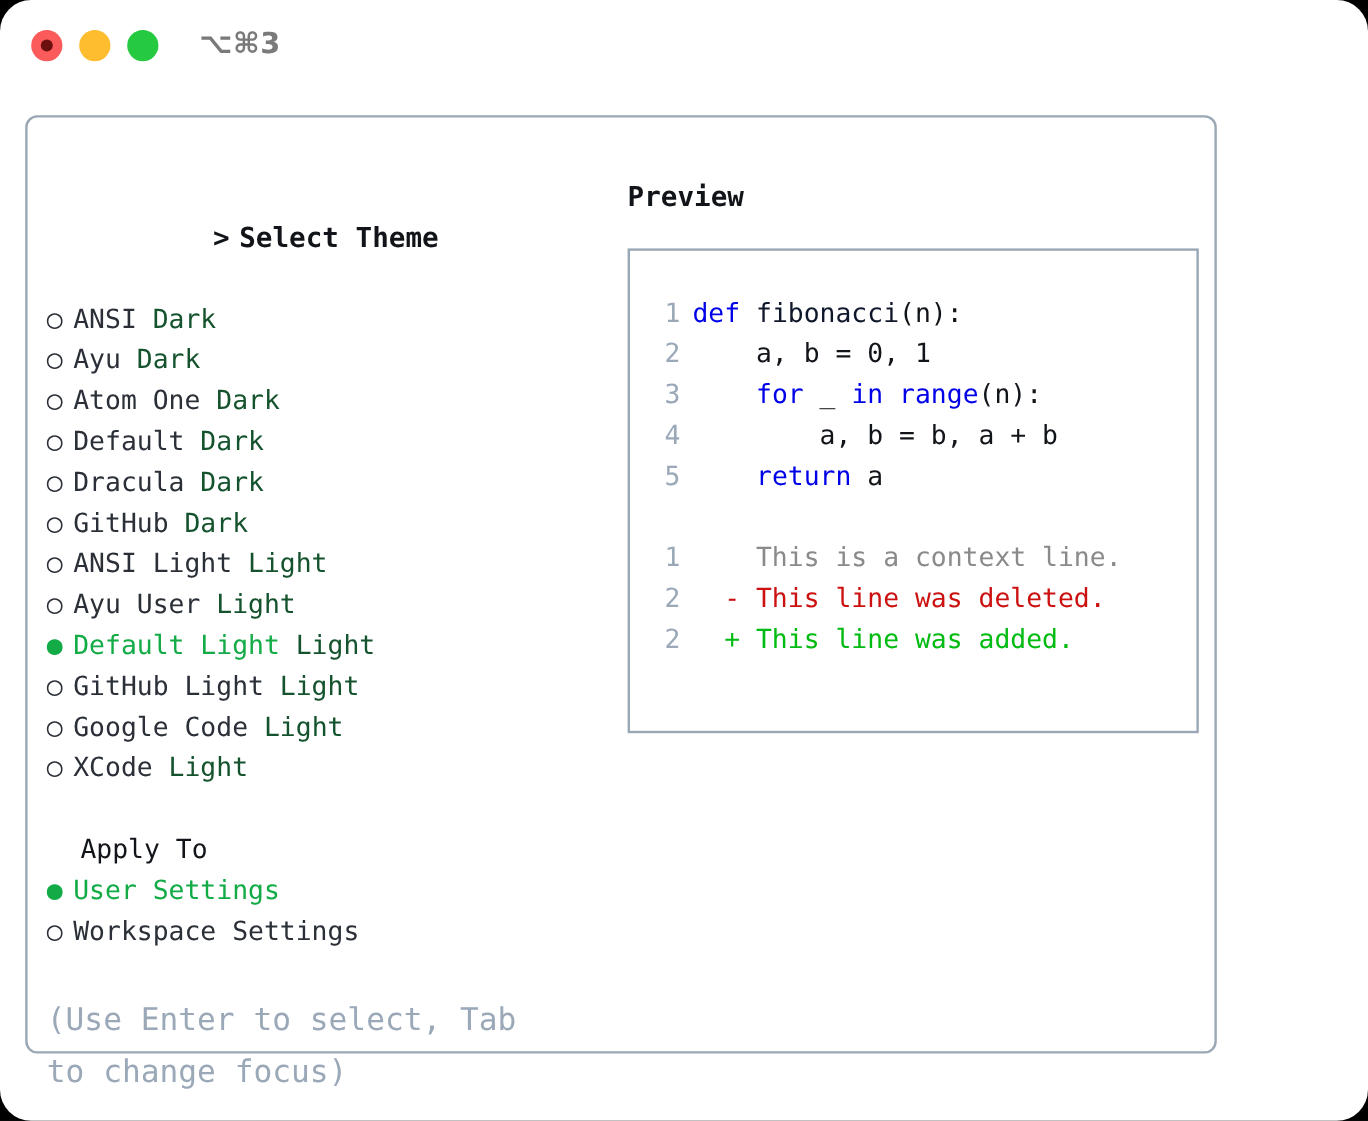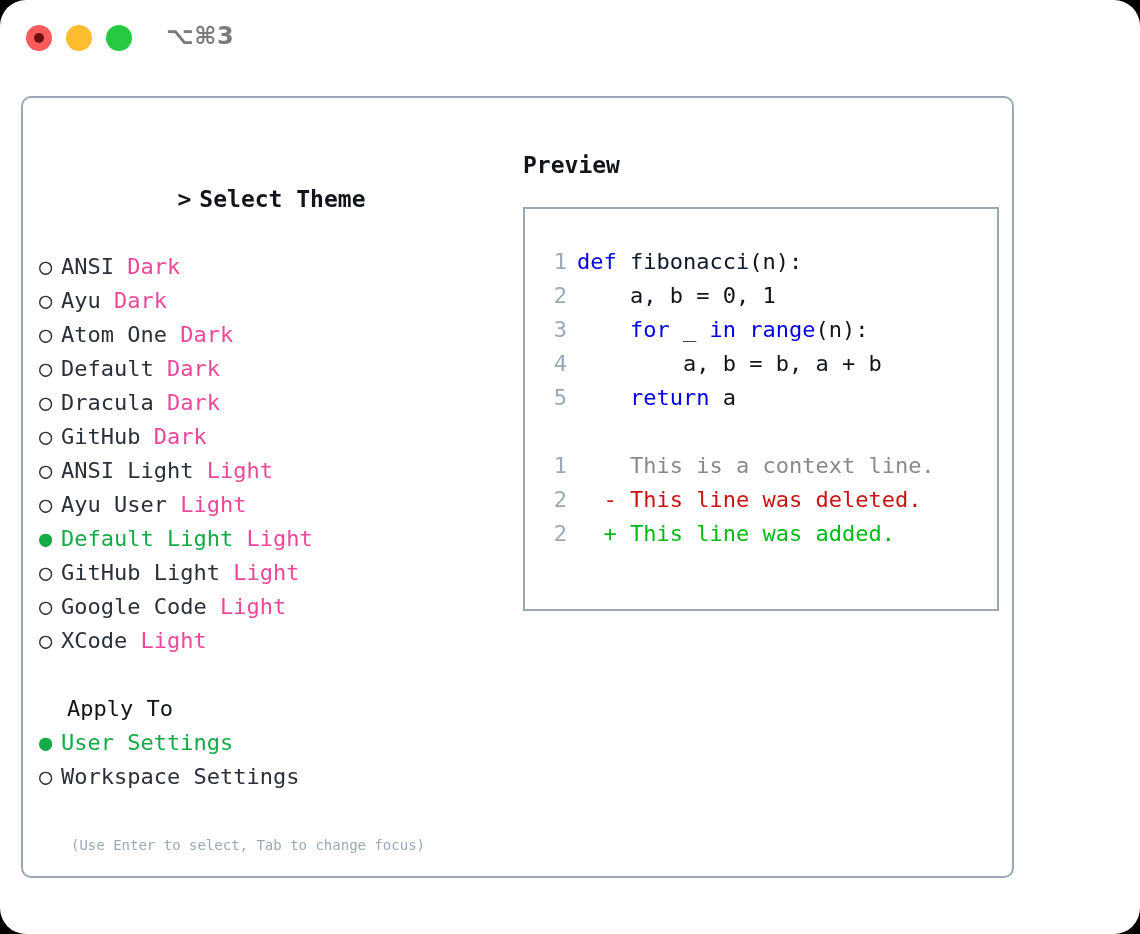--- a/index.html
+++ b/index.html
@@ -113,41 +113,40 @@
     white-space: pre;
   }
   .opt-row .radio {
     display: inline-block;
     width: 22px;
     color: #2b3038;
   }
   .opt-row.selected { color: #12ab46; }
   .opt-row.selected .radio { color: #12ab46; }
   .opt-row .cat {
-    color: #ec4899;
+    color: #14532d;
   }
 
   .spacer-row { height: 34px; }
 
   #apply-head {
     font-size: 22px;
     color: #111418;
     line-height: 34px;
     white-space: pre;
     padding-left: 28px;
   }
 
   #hint {
     margin-top: 34px;
-    font-size: 14px;
-    line-height: 34px;
+    font-size: 26px;
+    line-height: 44px;
     color: #9aa8b8;
     width: 400px;
     white-space: pre-wrap;
-    margin-left: 32px;
   }
 
   
   #right-col {
     position: absolute;
     left: 480px;
     top: 50px;
     width: 500px;
     padding-left: 20px;
   }

